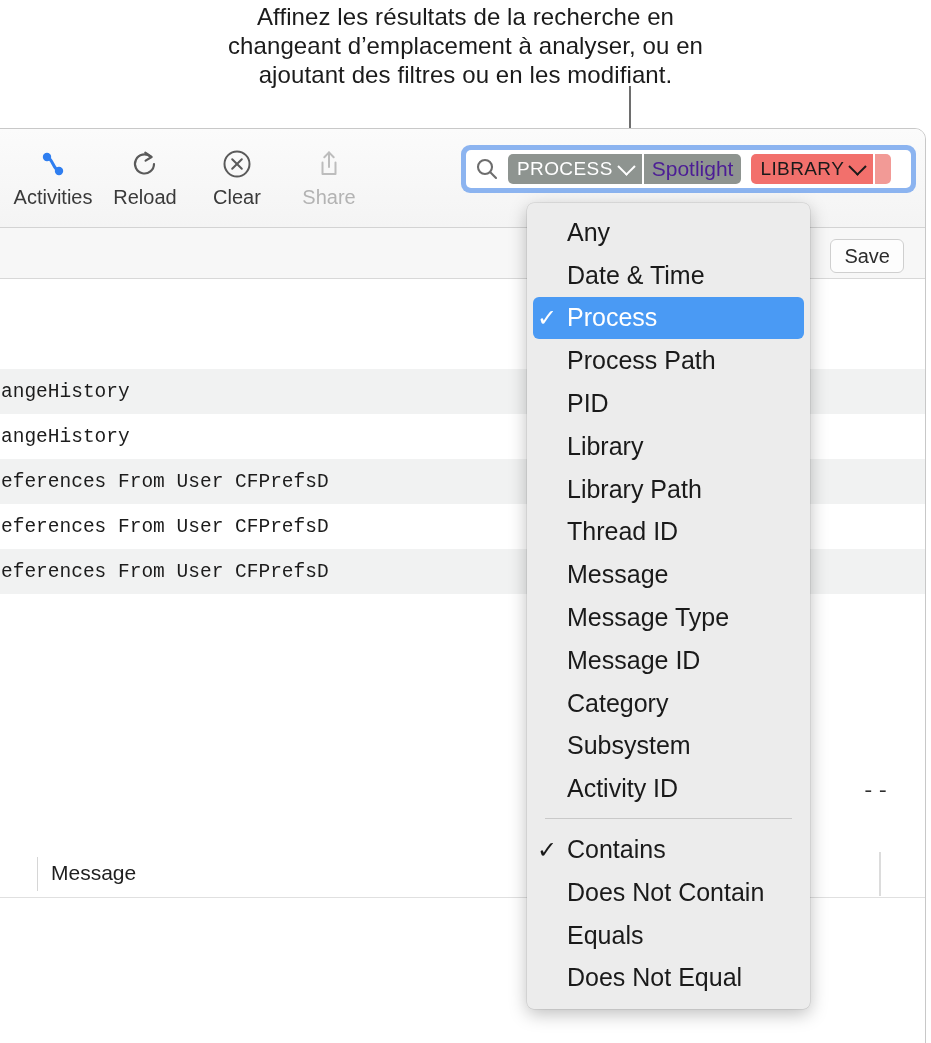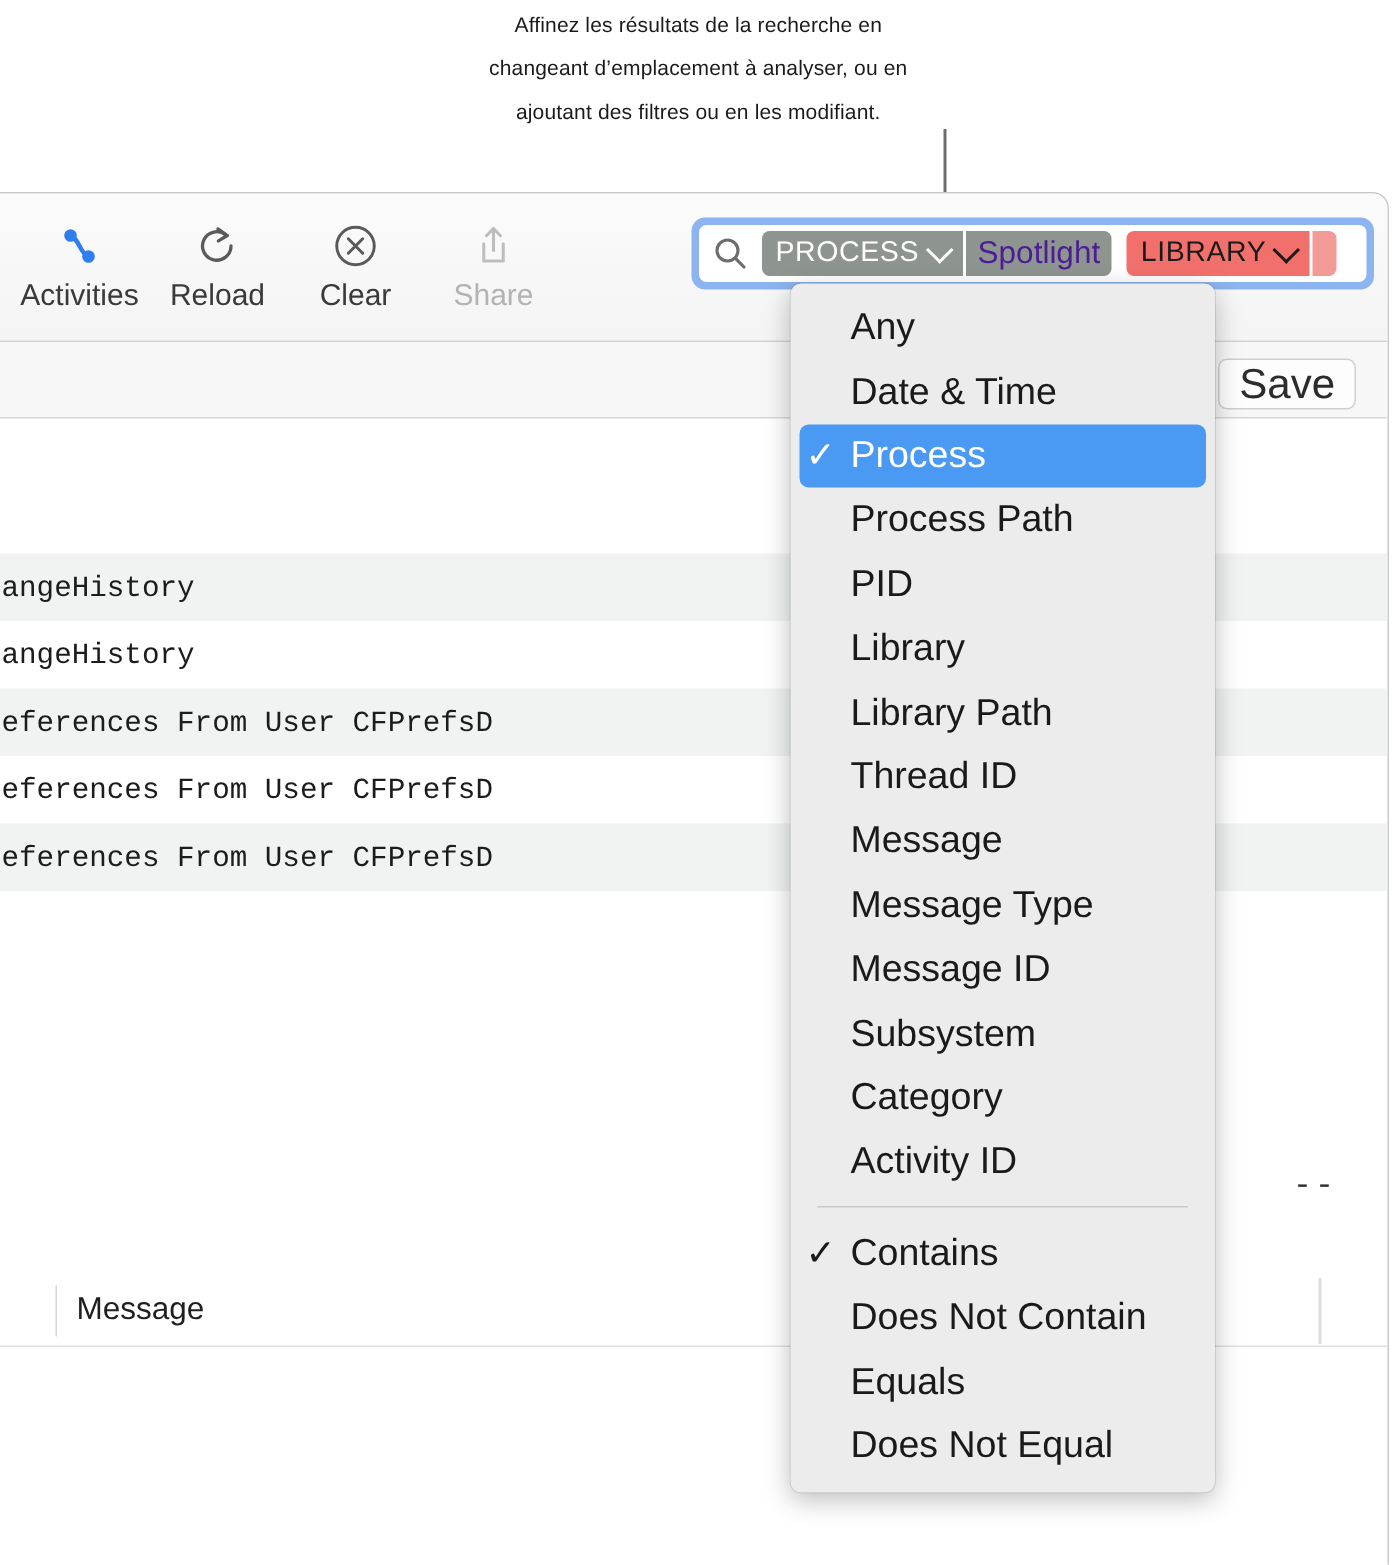--- a/index.html
+++ b/index.html
@@ -16,21 +16,21 @@
     -webkit-font-smoothing: antialiased;
   }
 
   
   .callout {
     position: absolute;
     left: 0;
     top: 2px;
     width: 931px;
     text-align: center;
-    font-size: 14px;
+    font-size: 24px;
     line-height: 29px;
     color: #1b1b1b;
     letter-spacing: 0.1px;
   }
   .callout .line { display: block; }
 
   .leader-line {
     position: absolute;
     left: 629px;
     top: 86px;
@@ -190,21 +190,21 @@
     position: absolute;
     right: 21px;
     top: 11px;
     height: 30px;
     padding: 16px 13px;
     display: flex;
     align-items: center;
     background: #fdfdfd;
     border: 1px solid #cfcfcf;
     border-radius: 6px;
-    font-size: 28px;
+    font-size: 20px;
     color: #2c2c2c;
     box-sizing: border-box;
   }
 
   
   .loglist {
     position: absolute;
     left: 0; top: 150px;
     width: 100%;
     height: 390px;
@@ -261,21 +261,21 @@
     left: 58px;
     top: 10px;
     font-size: 21px;
     color: #1f1f1f;
   }
 
   
   .menu {
     position: absolute;
     left: 527px;
-    top: 189px;
+    top: 203px;
     width: 283px;
     padding: 8px 0 10px 0;
     background: #ececec;
     border-radius: 7px;
     box-shadow: 0 5px 18px rgba(0,0,0,0.26), 0 0 0 0.5px rgba(0,0,0,0.13);
     box-sizing: border-box;
     z-index: 50;
   }
   .menu-item {
     height: 42.8px;
@@ -486,25 +486,25 @@
   <div class="menu-item">
     <span class="check"></span>
     <span class="mlabel">Message Type</span>
   </div>
   <div class="menu-item">
     <span class="check"></span>
     <span class="mlabel">Message ID</span>
   </div>
   <div class="menu-item">
     <span class="check"></span>
+    <span class="mlabel">Category</span>
+  </div>
+  <div class="menu-item">
+    <span class="check"></span>
     <span class="mlabel">Subsystem</span>
-  </div>
-  <div class="menu-item">
-    <span class="check"></span>
-    <span class="mlabel">Category</span>
   </div>
   <div class="menu-item">
     <span class="check"></span>
     <span class="mlabel">Activity ID</span>
   </div>
 
   <div class="menu-sep"></div>
 
   <div class="menu-item">
     <span class="check">✓</span>

